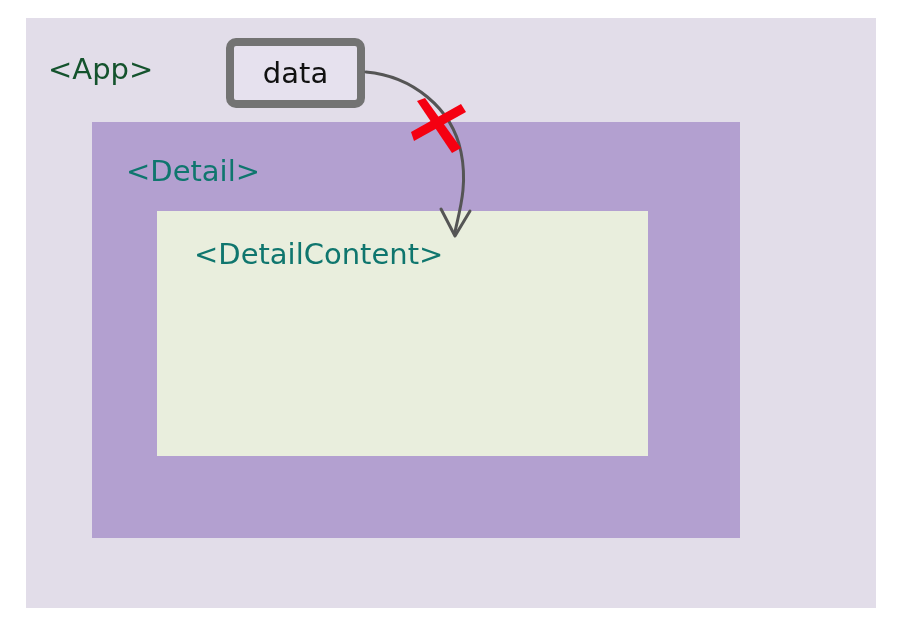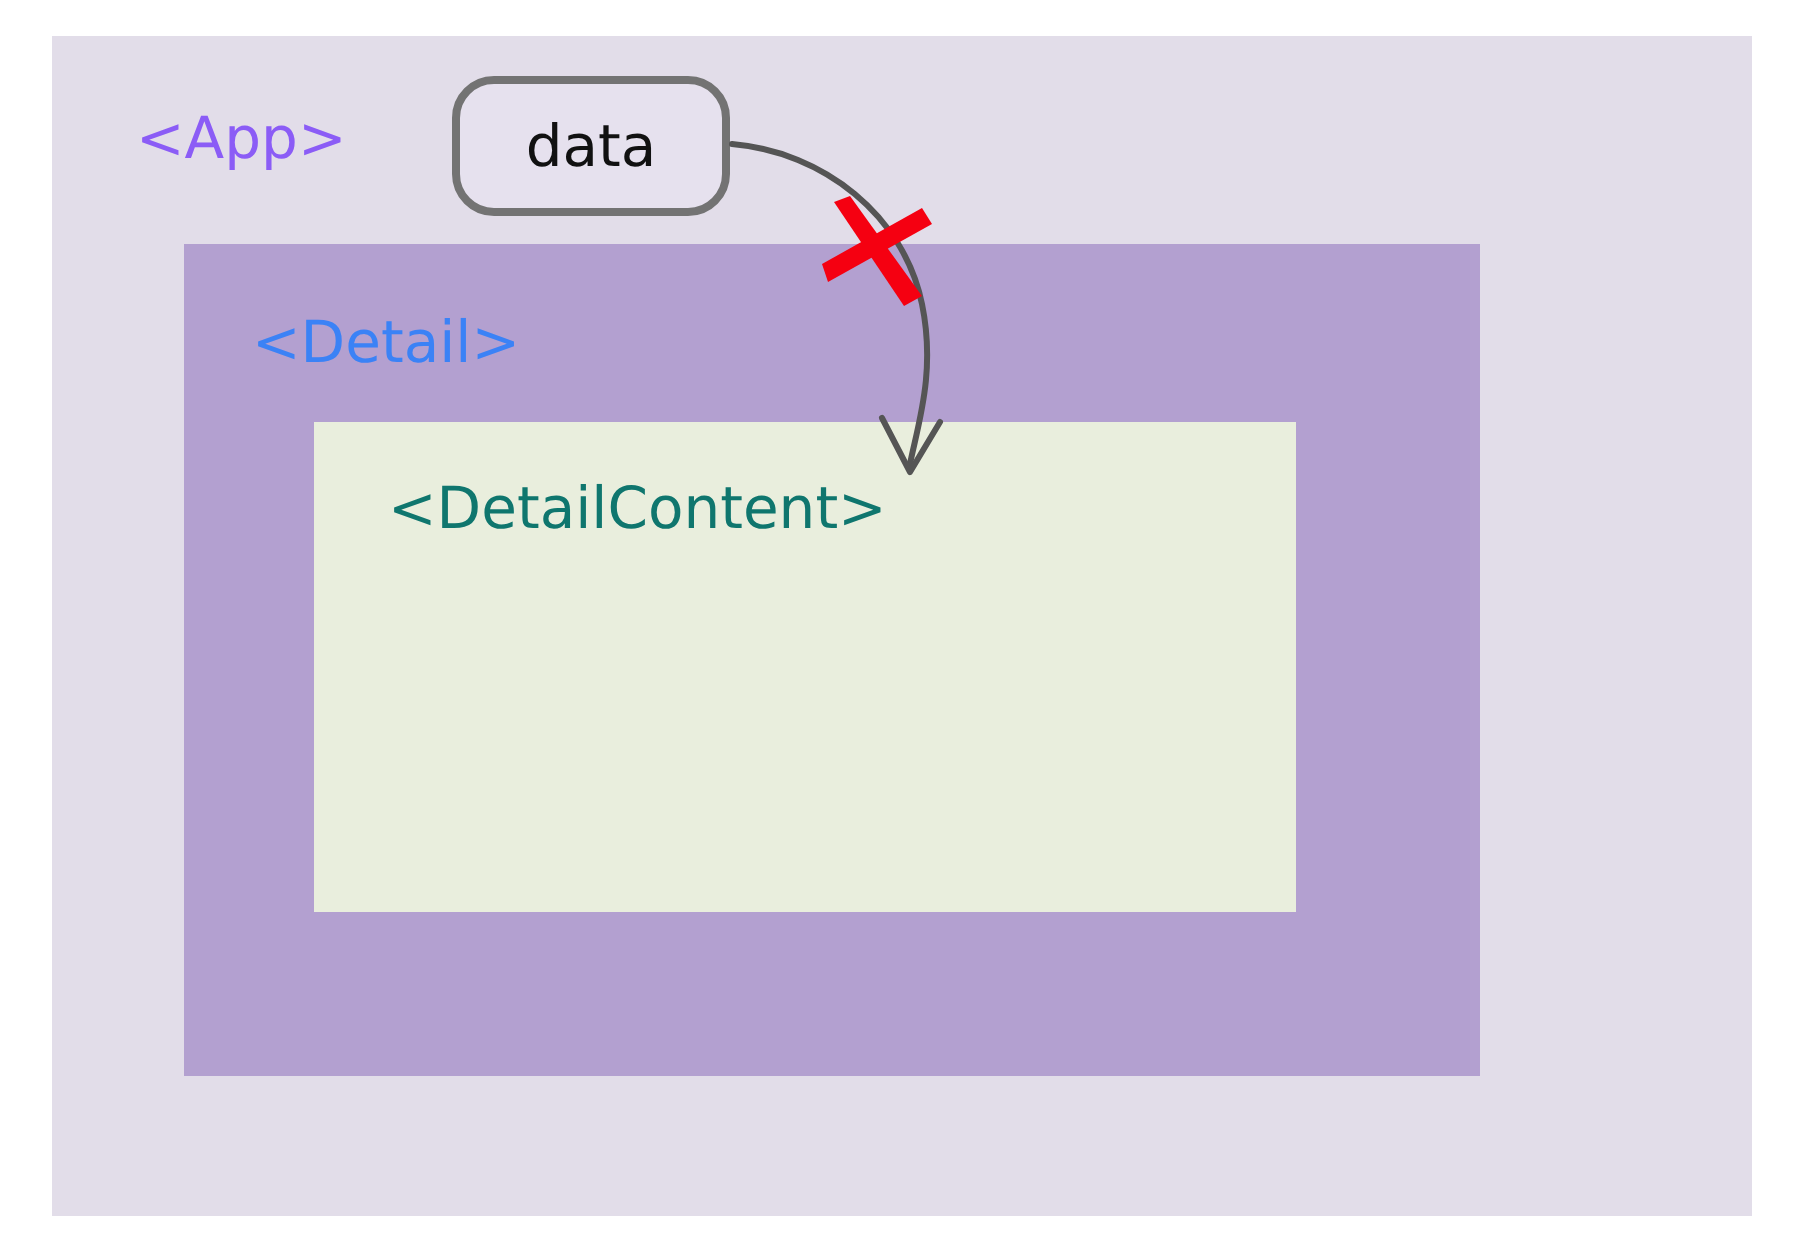--- a/index.html
+++ b/index.html
@@ -27,42 +27,41 @@
     height: 590px;
     background: #e2dde9;
   }
   .app-label {
     position: absolute;
     left: 48px;
     top: 52px;
     font-family: "DejaVu Sans", sans-serif;
     font-size: 29px;
     line-height: 34px;
-    color: #8b5cf6;
+    color: #14532d;
     letter-spacing: 0px;
     white-space: nowrap;
-    margin-left: 20px;
   }
   
   .detail-box {
     position: absolute;
     left: 92px;
     top: 122px;
     width: 648px;
     height: 416px;
     background: #b3a0d0;
   }
   .detail-label {
     position: absolute;
     left: 126px;
     top: 154px;
     font-family: "DejaVu Sans", sans-serif;
     font-size: 29px;
     line-height: 34px;
-    color: #3b82f6;
+    color: #0f766e;
     white-space: nowrap;
   }
   
   .detailcontent-box {
     position: absolute;
     left: 157px;
     top: 211px;
     width: 491px;
     height: 245px;
     background: #e9eedd;
@@ -79,22 +78,22 @@
   }
   
   .data-node {
     position: absolute;
     left: 226px;
     top: 38px;
     width: 139px;
     height: 70px;
     box-sizing: border-box;
     background: #e6e1ee;
-    border: 4px solid #737373;
-    border-radius: 21px;
+    border: 8px solid #737373;
+    border-radius: 10px;
     display: flex;
     align-items: center;
     justify-content: center;
   }
   .data-node-label {
     font-family: "DejaVu Sans", sans-serif;
     font-size: 29px;
     line-height: 32px;
     color: #111111;
     white-space: nowrap;

